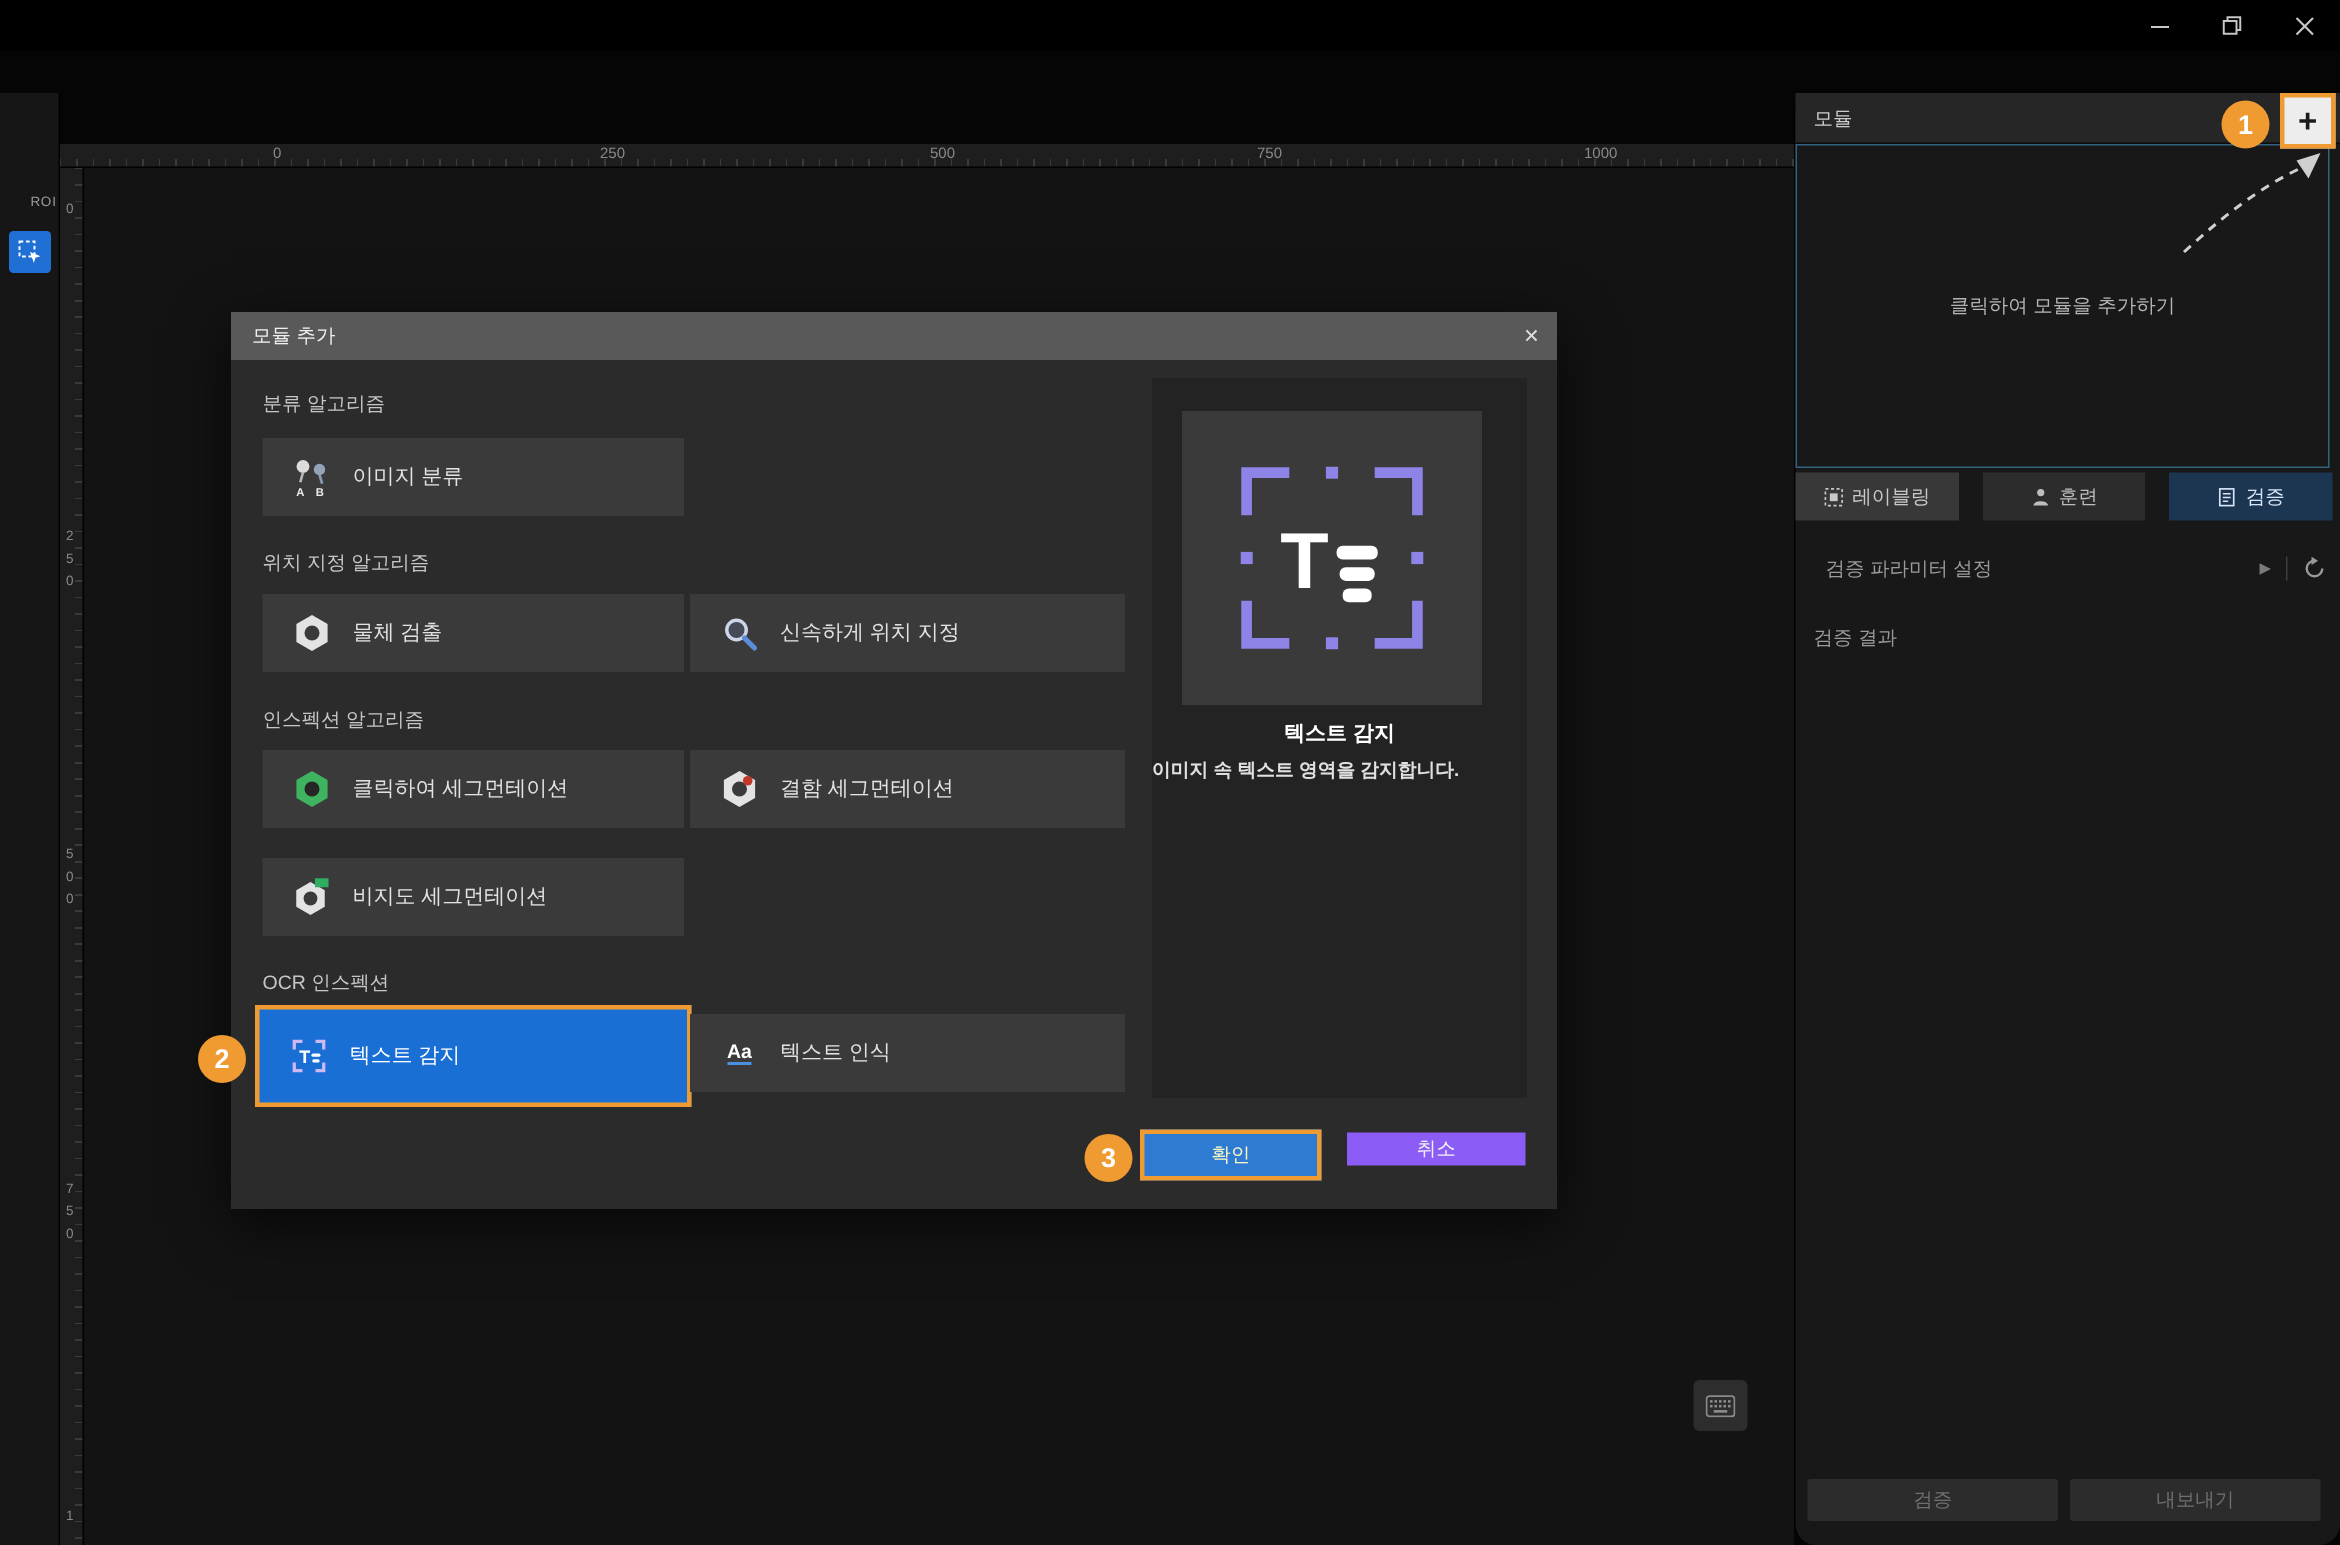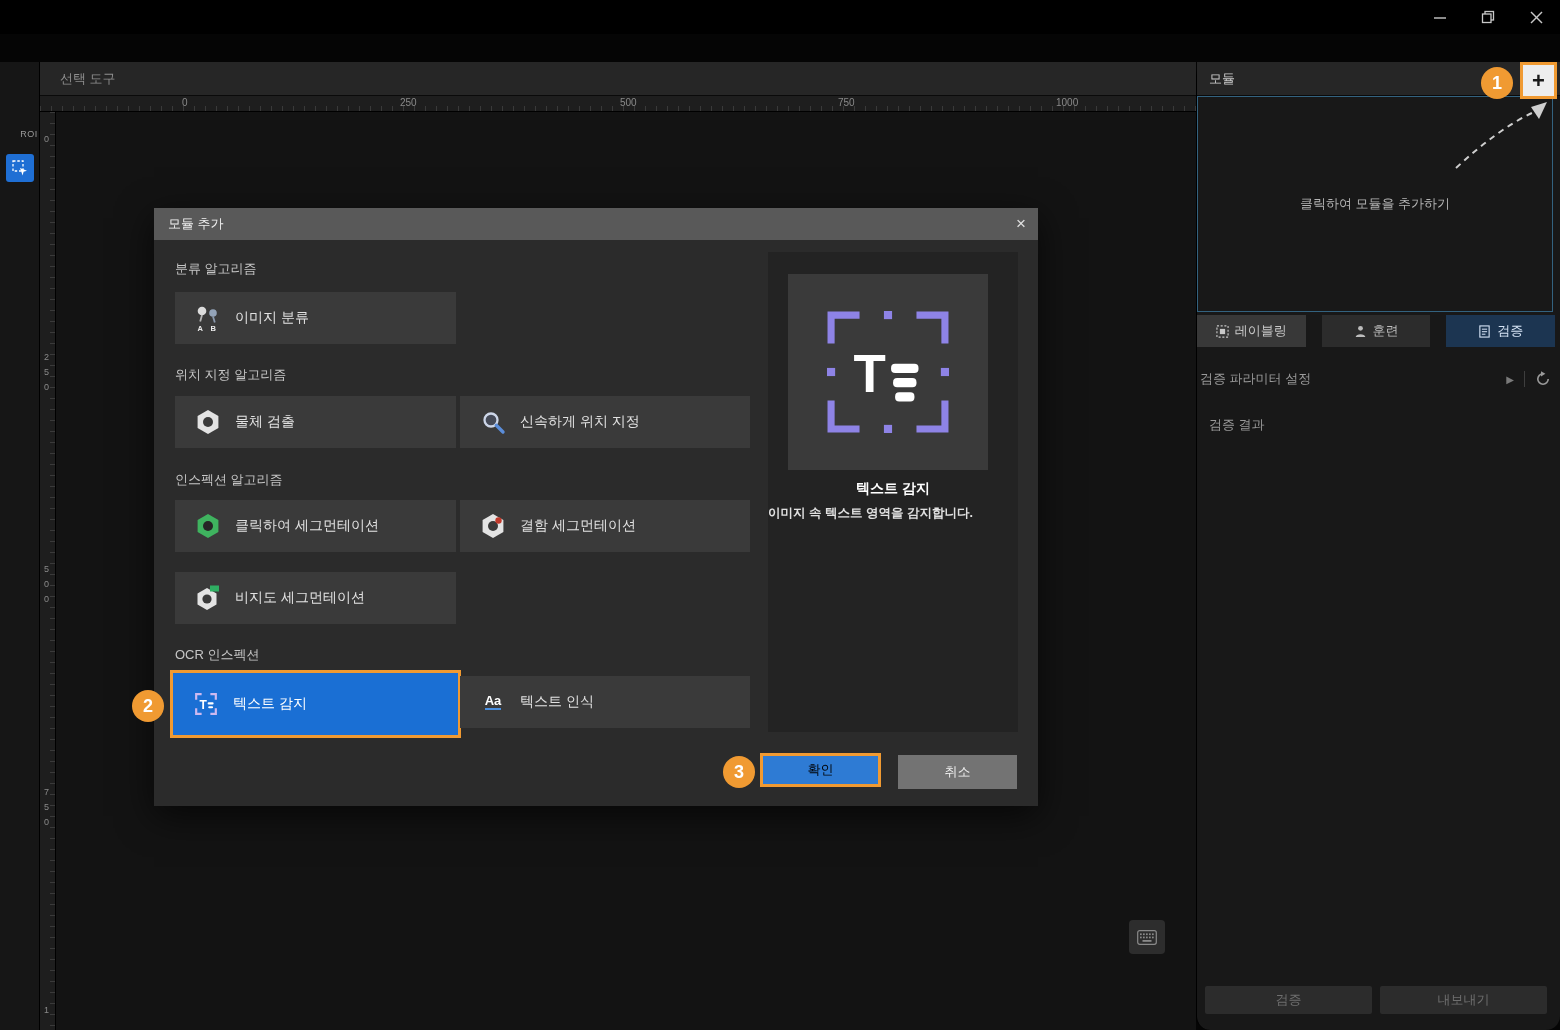--- a/index.html
+++ b/index.html
@@ -45,21 +45,21 @@
   .add-hint { font-size:13px; color:#b5b5b5; }
   .dash-arrow { position:absolute; left:249px; top:36px; width:110px; height:78px; pointer-events:none; }
 
   .tabs { position:absolute; left:0; top:253px; width:358px; height:32px; display:flex; gap:16px; }
   .tab { flex:1; height:32px; display:flex; align-items:center; justify-content:center; gap:6px; font-size:13px; cursor:pointer; }
   .tab-labeling { background:#383838; color:#c9c9c9; }
   .tab-training { background:#2c2c2c; color:#bdbdbd; }
   .tab-validation { background:#1c3551; color:#d6e4f5; }
 
   .param-row { position:absolute; left:0; top:300px; width:364px; height:34px; display:flex; align-items:center; }
-  .param-label { margin-left:3px; font-size:13px; color:#9a9a9a; }
+  .param-label { margin-left:20px; font-size:13px; color:#9a9a9a; }
   .param-icons { position:absolute; right:10px; display:flex; align-items:center; gap:10px; }
   .expand-ic { font-size:10px; color:#7a7a7a; cursor:pointer; }
   .vdiv { width:1px; height:16px; background:#3e3e3e; }
   .result-label { position:absolute; left:12px; top:354px; font-size:13px; color:#9a9a9a; }
 
   .panel-bottom-btn { position:absolute; top:924px; width:167px; height:28px; background:#2c2c2c; color:#6f6f6f; font-size:13px; border:none; border-radius:2px; display:flex; align-items:center; justify-content:center; cursor:pointer; }
   .btn-validate { left:8px; }
   .btn-export { left:183px; }
 
   
@@ -70,22 +70,22 @@
   .grp { position:absolute; left:21px; font-size:13px; color:#c6c6c6; }
   .mod { position:absolute; height:52px; background:#3a3a3a; display:flex; align-items:center; gap:12px; padding-left:18px; font-size:14px; color:#e2e2e2; cursor:pointer; }
   .mod .mi { width:30px; height:28px; display:flex; align-items:center; justify-content:center; flex:none; }
   .mod.selected { left:16px; top:462px; width:291px; height:68px; background:#1a6fd4; border:3px solid #f09a32; color:#ffffff; }
 
   .preview { position:absolute; left:614px; top:44px; width:250px; height:480px; background:#232323; }
   .preview-iconbox { position:absolute; left:20px; top:22px; width:200px; height:196px; background:#3a3a3a; display:flex; align-items:center; justify-content:center; }
   .preview-title { position:absolute; left:0; top:228px; width:250px; text-align:center; font-size:14px; font-weight:bold; color:#ffffff; }
   .preview-desc { position:absolute; left:0; top:253px; width:250px; text-align:left; font-size:12.5px; color:#e0e0e0;font-weight:bold; }
 
-  .ok-btn { position:absolute; left:606px; top:545px; width:121px; height:34px; background:#2e7bd4; border:3px solid #f09a32; color:#000000; font-size:13px; display:flex; align-items:center; justify-content:center; cursor:pointer; }
-  .cancel-btn { position:absolute; left:744px; top:547px; width:119px; height:34px; background:#737373; color:#f0f0f0; font-size:13px; display:flex; align-items:center; justify-content:center; cursor:pointer; }
+  .ok-btn { position:absolute; left:606px; top:545px; width:121px; height:34px; background:#2e7bd4; border:3px solid #f09a32; color:#fef9c3; font-size:13px; display:flex; align-items:center; justify-content:center; cursor:pointer; }
+  .cancel-btn { position:absolute; left:744px; top:547px; width:119px; height:22px; background:#8b5cf6; color:#f0f0f0; font-size:13px; display:flex; align-items:center; justify-content:center; cursor:pointer; }
 
   .aa-glyph { font-size:13px; font-weight:bold; color:#ffffff; border-bottom:2px solid #4a90e2; padding-bottom:1px; line-height:1; }
 
   
   .badge { position:absolute; width:32px; height:32px; border-radius:50%; background:#f09a32; color:#ffffff; font-size:18px; font-weight:bold; display:flex; align-items:center; justify-content:center; z-index:40; }
   .badge-1 { left:1481px; top:67px; }
   .badge-2 { left:132px; top:690px; }
   .badge-3 { left:723px; top:756px; }
 </style>
 </head>
@@ -108,23 +108,20 @@
       </div>
       <div class="win-btn">
         <svg width="13" height="13" viewBox="0 0 13 13">
             <line x1="1" y1="1" x2="12" y2="12" stroke="#c8c8c8" stroke-width="1.4"></line>
             <line x1="12" y1="1" x2="1" y2="12" stroke="#c8c8c8" stroke-width="1.4"></line>
           </svg>
       </div>
     </div>
   </div>
 
-  <div class="toolbar-strip">
-    <span class="sel-tool-label">선택 도구</span>
-  </div>
 
   <div class="left-col">
     <div class="roi-tool">
       <svg width="10" height="10" viewBox="0 0 10 10">
           <rect x="1" y="1" width="8" height="8" fill="none" stroke="#9a9a9a" stroke-width="1" stroke-dasharray="2 1.5"></rect>
         </svg>
       <span class="roi-label">ROI</span>
     </div>
     <div class="active-tool">
       <svg width="18" height="18" viewBox="0 0 18 18">

